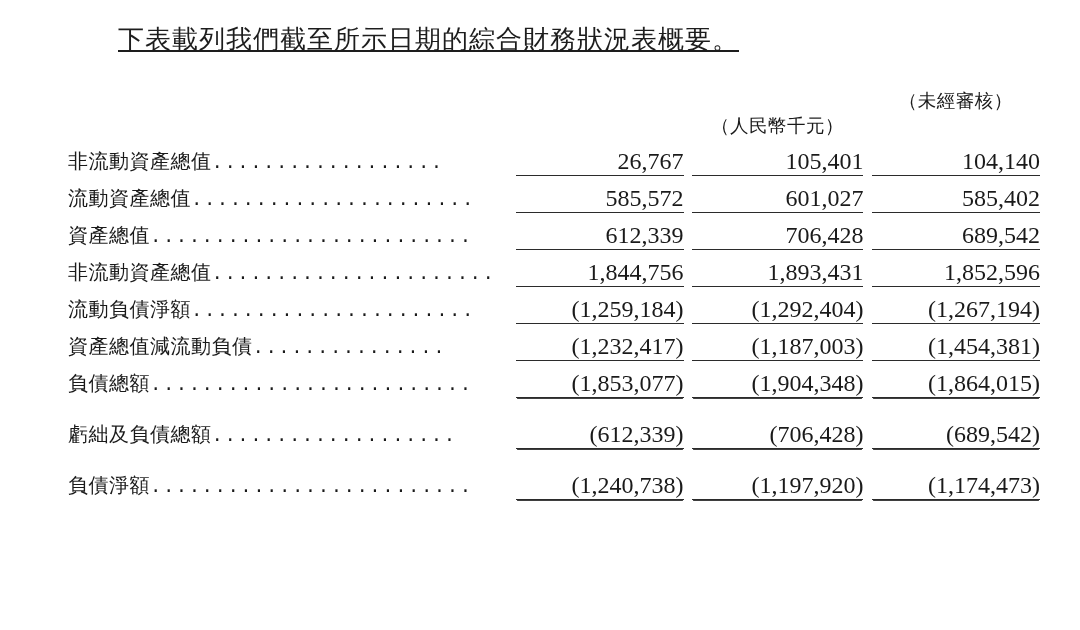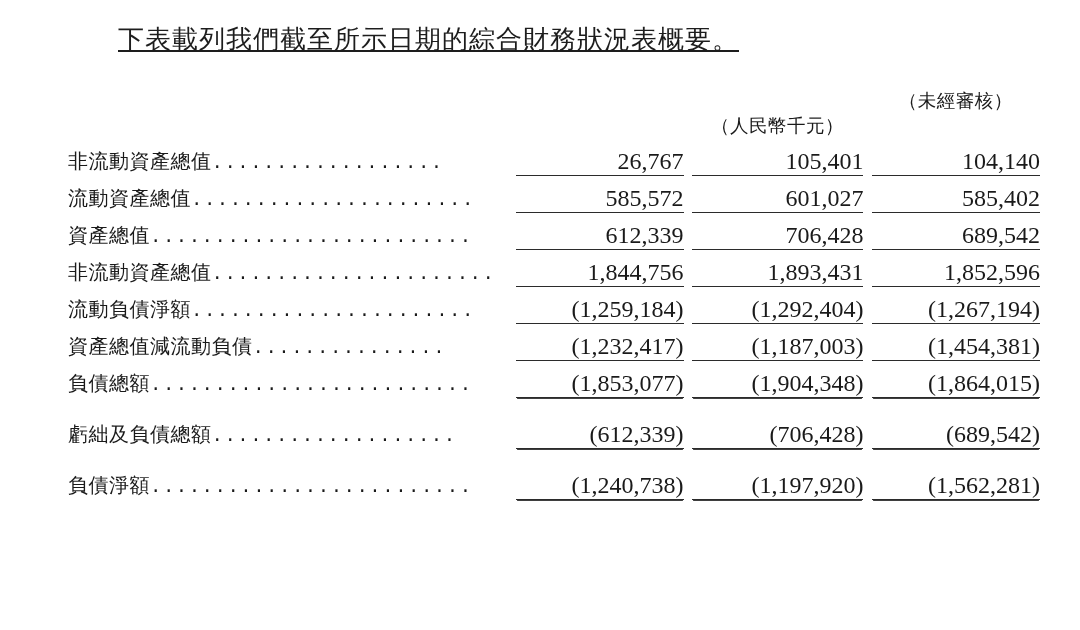--- a/index.html
+++ b/index.html
@@ -225,18 +225,18 @@
       <tr class="spacer-row">
           <td colspan="6"></td>
         </tr>
 
       <tr class="datarow">
         <td class="label"><span>負債淨額</span><span class="leader">.........................</span></td>
         <td class="num dbl">(1,240,738)</td>
         <td></td>
         <td class="num dbl">(1,197,920)</td>
         <td></td>
-        <td class="num dbl">(1,562,281)</td>
+        <td class="num dbl">(1,174,473)</td>
       </tr>
     </tbody>
   </table>
 
 </div>
 
 </body></html>

